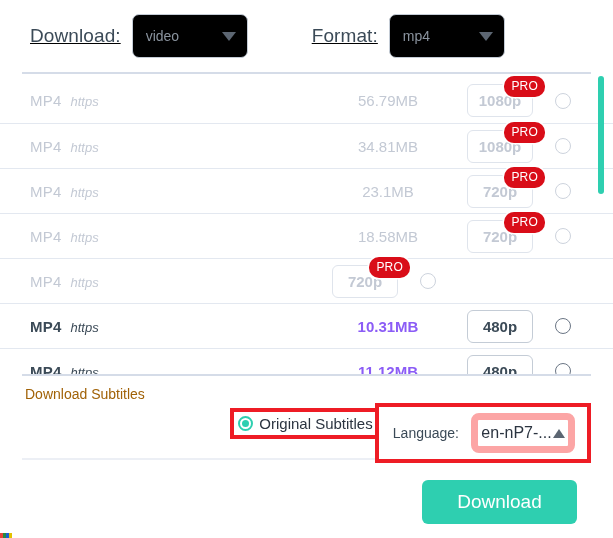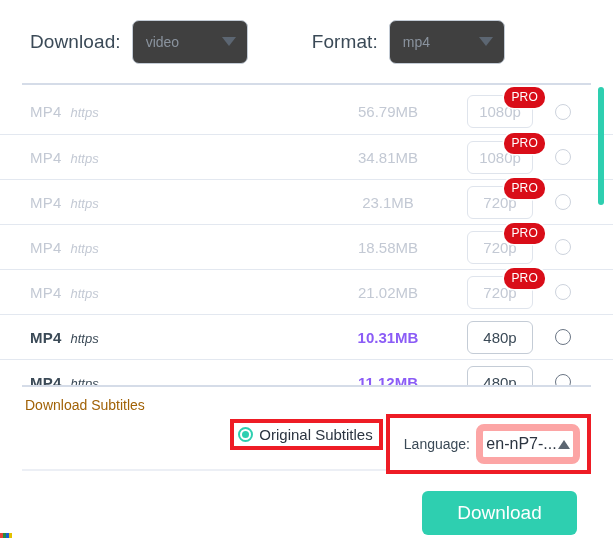--- a/index.html
+++ b/index.html
@@ -11,43 +11,44 @@
     height: 538px;
     background: #ffffff;
     font-family: "Liberation Sans", sans-serif;
     -webkit-font-smoothing: antialiased;
     overflow: hidden;
     position: relative;
   }
 
   
   .header {
-    height: 83px;
+    height: 72px;
     display: flex;
     align-items: center;
     box-sizing: border-box;
     padding: 0 22px 0 30px;
+    text-decoration: underline;
   }
   .field-group {
     display: flex;
     align-items: center;
   }
   .field-label {
     font-size: 19px;
     color: #3b4a57;
     letter-spacing: .1px;
     white-space: nowrap;
   }
   .select-box {
     margin-left: 11px;
     width: 116px;
     height: 44px;
     border: 1px solid #c4ccd6;
     border-radius: 7px;
-    background: #404040;
+    background: #000000;
     display: flex;
     align-items: center;
     justify-content: space-between;
     box-sizing: border-box;
     padding: 0 11px 0 13px;
     cursor: pointer;
   }
   .select-value {
     font-size: 14px;
     color: #8a939e;
@@ -128,20 +129,21 @@
     height: 33px;
     border: 1px solid #dfe4ec;
     border-radius: 6px;
     display: flex;
     align-items: center;
     justify-content: center;
     font-size: 15px;
     color: #c3c9d4;
     box-sizing: border-box;
     background: #fff;
+    font-weight: bold;
   }
   .cell-radio {
     flex: 0 0 auto;
     width: 56px;
     display: flex;
     justify-content: center;
   }
   .radio {
     width: 16px;
     height: 16px;
@@ -239,22 +241,22 @@
   .orig-label {
     font-size: 15px;
     color: #2b3440;
     margin-left: 6px;
     white-space: nowrap;
   }
   .lang-hl {
     position: absolute;
     right: 22px;
     top: 27px;
-    padding: 6px 7px 6px 14px;
-    gap: 6px;
+    padding: 6px 12px 6px 14px;
+    gap: 12px;
   }
   .lang-label {
     font-size: 14px;
     color: #3b4a57;
     white-space: nowrap;
   }
   .lang-select {
     width: 104px;
     height: 40px;
     border: 7px solid #fca5a5;
@@ -390,21 +392,20 @@
         </div>
         <div class="cell-radio">
           <span class="radio"></span>
         </div>
       </div>
       <div class="row sep">
         <div class="cell-name">
           <span class="fmt">MP4</span>
           <span class="proto">https</span>
         </div>
-        <div class="cell-size">21.02MB</div>
         <div class="cell-qual">
           <span class="qual-box">720p</span>
           <span class="pro-badge">PRO</span>
         </div>
         <div class="cell-radio">
           <span class="radio"></span>
         </div>
       </div>
       <div class="row active sep">
         <div class="cell-name">

